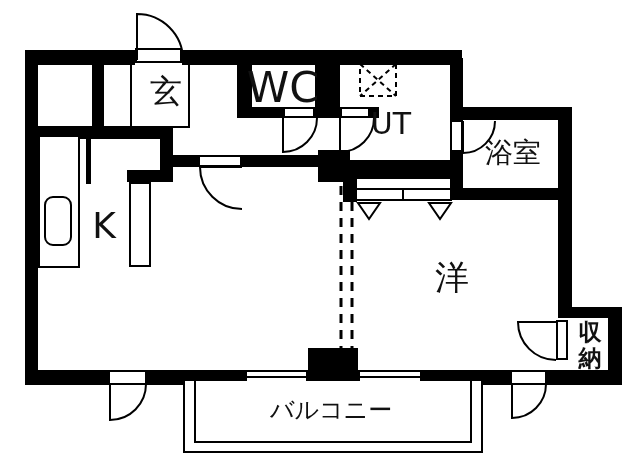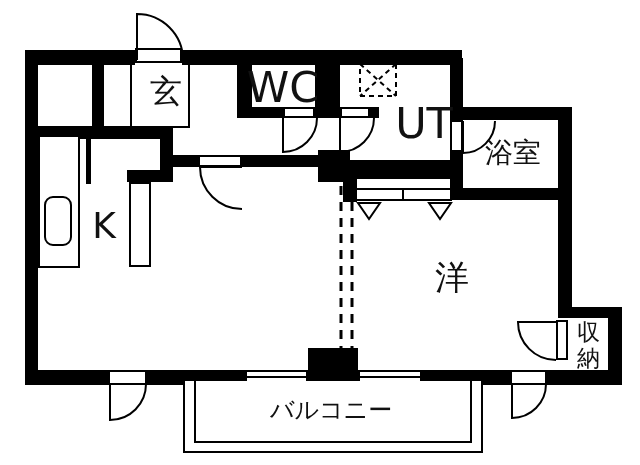--- a/index.html
+++ b/index.html
@@ -4,21 +4,21 @@
 <style>
   html,body{margin:0;padding:0;background:#ffffff;}
   #plan{position:relative;width:640px;height:465px;background:#ffffff;overflow:hidden;
         font-family:"DejaVu Sans","Liberation Sans",sans-serif;}
   .wall{position:absolute;background:#000000;}
   .wbox{position:absolute;background:#ffffff;border:2px solid #000000;box-sizing:border-box;}
   .thinline{position:absolute;background:#000000;}
   .rail{position:absolute;background:#ffffff;border:2px solid #000000;border-top:none;box-sizing:border-box;}
   .step{position:absolute;border:2px solid #000000;border-top:none;box-sizing:border-box;}
   .label{position:absolute;transform:translate(-50%,-50%);color:#111111;white-space:nowrap;line-height:1.05;}
-  .label.vertical{white-space:normal;width:26px;text-align:left;line-height:1.15;}
+  .label.vertical{white-space:normal;width:26px;text-align:center;line-height:1.15;font-weight:bold;}
   svg.overlay{position:absolute;left:0;top:0;pointer-events:none;}
 </style>
 </head>
 <body>
 
 <div id="plan">
 
   <div class="wall" style="left:25px;top:50px;width:110px;height:15px;"></div>
   <div class="wall" style="left:182px;top:50px;width:280px;height:15px;"></div>
   <div class="wall" style="left:25px;top:50px;width:13px;height:335px;"></div>
@@ -93,20 +93,20 @@
 
     <path d="M341,186 L341,348" stroke="#000" stroke-width="3" stroke-dasharray="9 7"></path>
     <path d="M352,186 L352,348" stroke="#000" stroke-width="3" stroke-dasharray="9 7"></path>
 
     <path d="M247,377 L306,377" stroke="#000" stroke-width="2"></path>
     <path d="M360,377 L420,377" stroke="#000" stroke-width="2"></path>
   </svg>
 
   <div class="label" style="left:166px;top:92px;font-size:32px;">玄</div>
   <div class="label" style="left:283px;top:88px;font-size:43px;text-align:center;">WC</div>
-  <div class="label" style="left:424px;top:124px;font-size:43px;">UT</div>
+  <div class="label" style="left:391px;top:124px;font-size:30px;">UT</div>
   <div class="label" style="left:513px;top:153px;font-size:28px;">浴室</div>
   <div class="label" style="left:104px;top:226px;font-size:36px;">K</div>
   <div class="label" style="left:452px;top:278px;font-size:34px;">洋</div>
   <div class="label vertical" style="left:590px;top:345px;font-size:23px;">収納</div>
   <div class="label" style="left:331px;top:411px;font-size:24px;">バルコニー</div>
 
 </div>
 
 </body></html>

